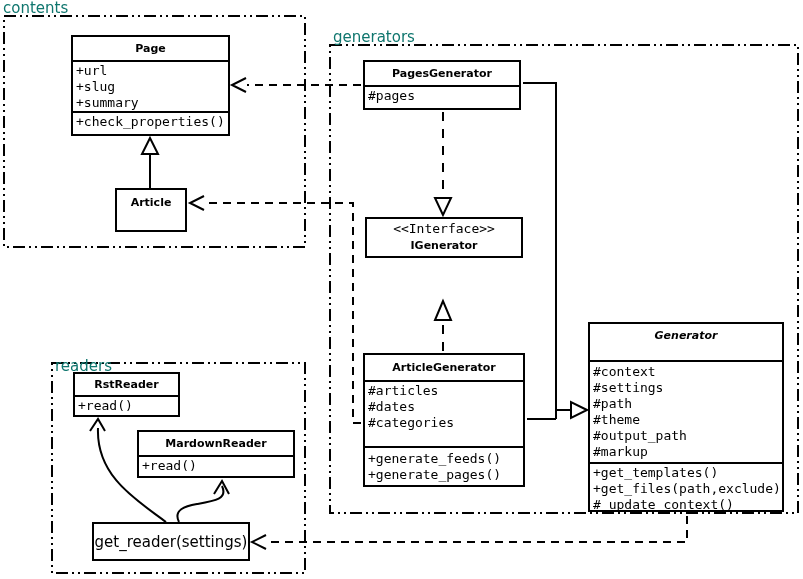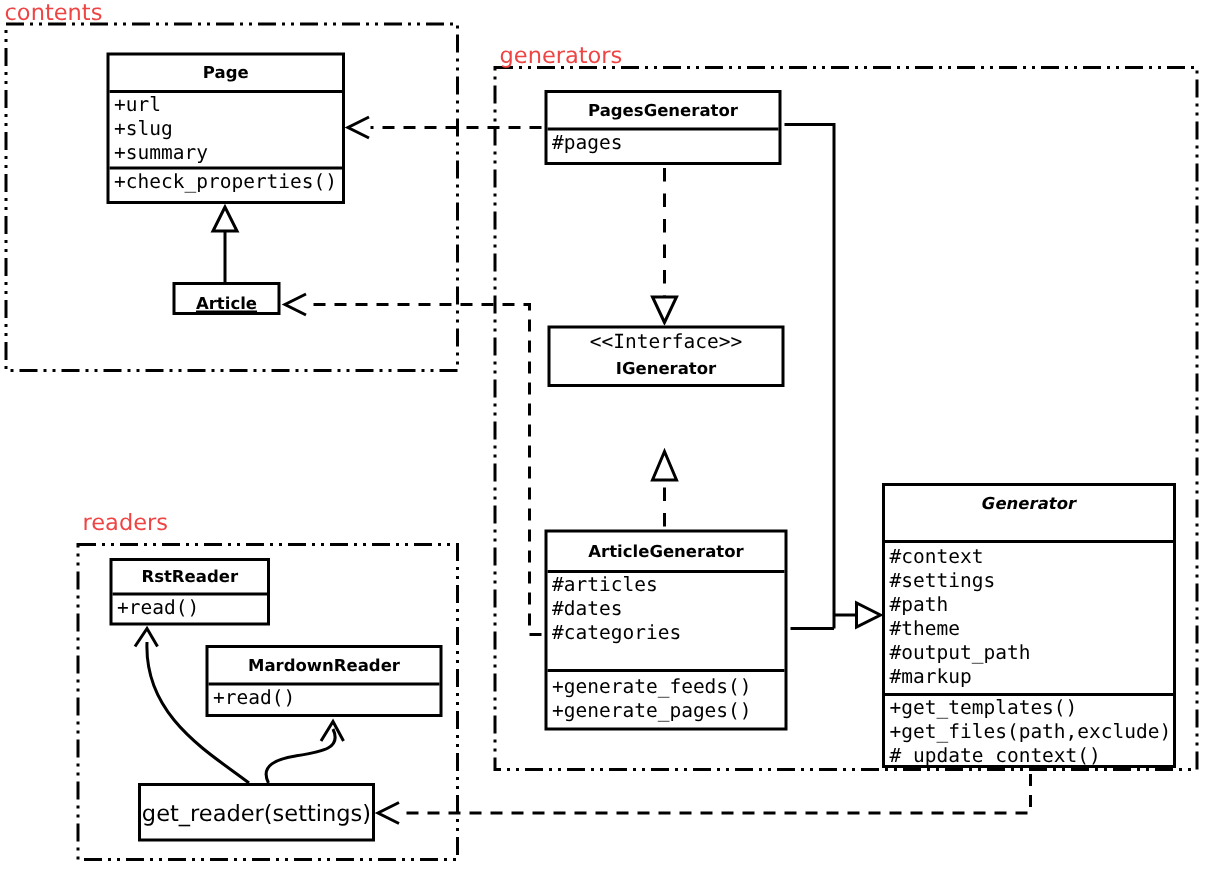--- a/index.html
+++ b/index.html
@@ -2,21 +2,21 @@
 <html><head>
 <meta charset="utf-8">
 <style>
   html,body{margin:0;padding:0;background:#fff;}
   #canvas{
     position:relative;width:803px;height:579px;background:#ffffff;
     font-family:"DejaVu Sans",sans-serif;color:#000;overflow:hidden;
   }
   #wires{position:absolute;left:0;top:0;z-index:0;}
   .pkg-label{
-    position:absolute;z-index:2;font:15px "DejaVu Sans",sans-serif;color:#ef4444;
+    position:absolute;z-index:2;font:15px "DejaVu Sans",sans-serif;color:#0f766e;
     white-space:nowrap;line-height:16px;
   }
   .uml-box{
     position:absolute;z-index:1;box-sizing:border-box;background:#fff;
     border:2px solid #000;
   }
   .uml-title{
     box-sizing:border-box;text-align:center;font-weight:bold;
     font-size:11px;overflow:hidden;white-space:nowrap;
   }
@@ -90,36 +90,36 @@
     </g>
 
     <g>
       <path d="M179,522 C173,510 185,506 197,504 C215,501 228,499 222,486" fill="none" stroke="#000" stroke-width="2"></path>
       <polyline points="214,494 222,481 229,494" fill="none" stroke="#000" stroke-width="2"></polyline>
     </g>
   </svg>
 
   <div class="pkg-label" style="left:3px;top:0;">contents</div>
   <div class="pkg-label" style="left:333px;top:29px;">generators</div>
-  <div class="pkg-label" style="left:55px;top:340px;">readers</div>
+  <div class="pkg-label" style="left:55px;top:358px;">readers</div>
 
   <div class="uml-box" style="left:71px;top:35px;width:159px;">
     <div class="uml-title" style="height:23px;line-height:23px;">Page</div>
     <div class="sec" style="height:51px;">
       <div class="row">+url</div>
       <div class="row">+slug</div>
       <div class="row">+summary</div>
     </div>
     <div class="sec" style="height:23px;">
       <div class="row">+check_properties()</div>
     </div>
   </div>
 
   <div class="uml-box" style="left:115px;top:188px;width:72px;">
-    <div class="uml-title" style="height:18px;line-height:26px;text-decoration:underline;">Article</div>
+    <div class="uml-title" style="height:40px;line-height:26px;">Article</div>
   </div>
 
   <div class="uml-box" style="left:363px;top:60px;width:158px;">
     <div class="uml-title" style="height:23px;line-height:23px;">PagesGenerator</div>
     <div class="sec" style="height:23px;">
       <div class="row">#pages</div>
     </div>
   </div>
 
   <div class="uml-box" style="left:365px;top:217px;width:158px;">

